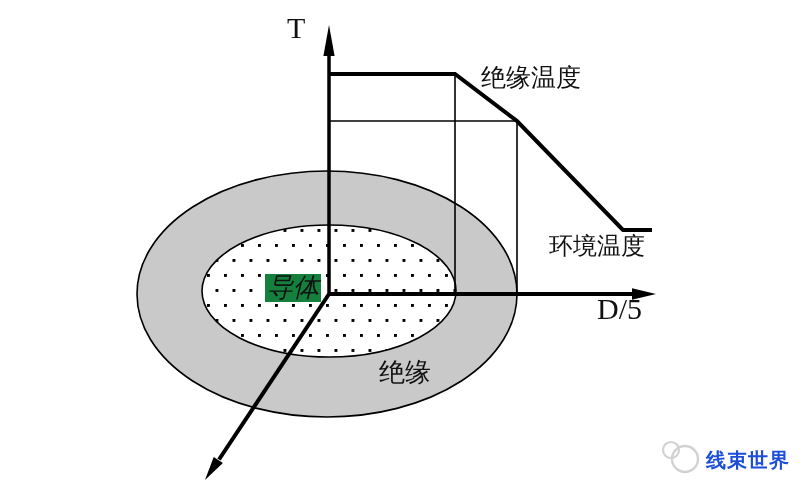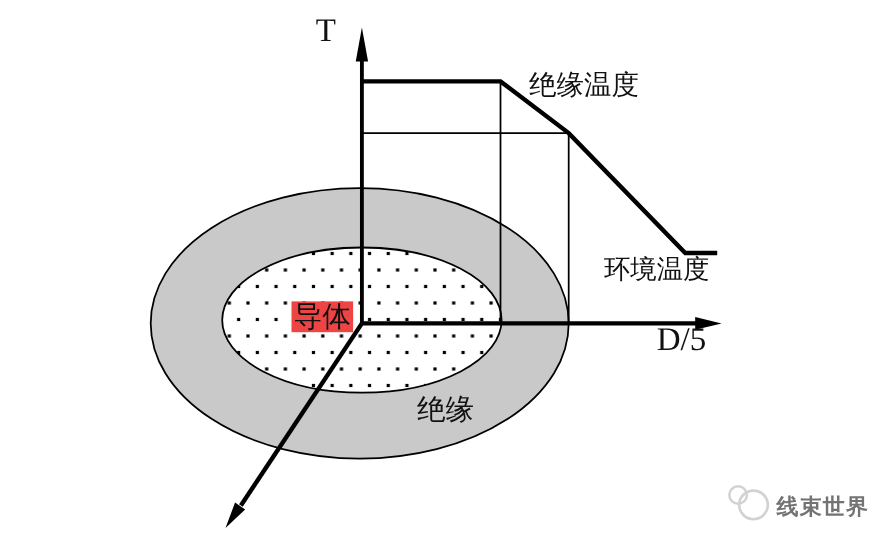--- a/index.html
+++ b/index.html
@@ -8,23 +8,23 @@
     font-family:"Liberation Serif","DejaVu Serif",serif;
   }
   .stage svg{position:absolute;left:0;top:0;}
   .lbl{
     position:absolute;color:#111111;white-space:nowrap;line-height:1;
     font-family:"Liberation Serif","DejaVu Serif",serif;
   }
   .axis-letter{font-size:30px;}
   .cjk-lg{font-size:25px;letter-spacing:0px;}
   .cjk-xl{font-size:26px;}
-  .conductor-tag{background:#ef4444;padding:1px 2px;}
+  .conductor-tag{background:#15803d;padding:1px 2px;font-style:italic;}
   .wm-text{
-    position:absolute;font-size:20px;color:#737373;letter-spacing:1px;
+    position:absolute;font-size:20px;color:#1d4ed8;letter-spacing:1px;
     font-family:"Liberation Sans","DejaVu Sans",sans-serif;font-weight:bold;
   }
 </style>
 </head>
 <body>
 
 <div class="stage">
 
   <svg width="812" height="493" viewBox="0 0 812 493">
     <defs>

